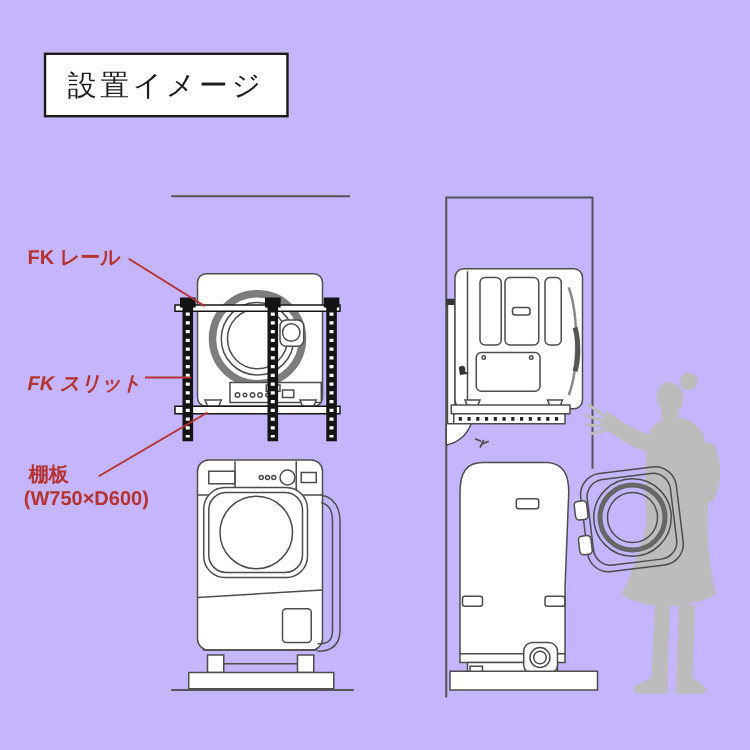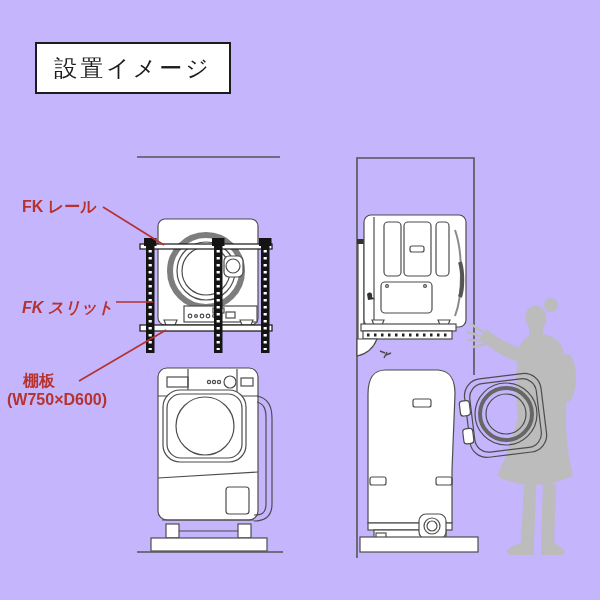--- a/index.html
+++ b/index.html
@@ -178,15 +178,15 @@
     </g>
   </svg>
 
   <div class="title-box">
     <span>設置イメージ</span>
   </div>
 
   <div class="red-label" style="left:22px;top:197px;">FK レール</div>
   <div class="red-label" style="left:22px;top:298px;font-style:italic;">FK スリット</div>
   <div class="red-label" style="left:23px;top:371px;">棚板</div>
-  <div class="red-label" style="left:7px;top:390px;">(W750×D600)</div>
+  <div class="red-label" style="left:19px;top:390px;">(W750×D600)</div>
 
 </div>
 
 </body></html>

